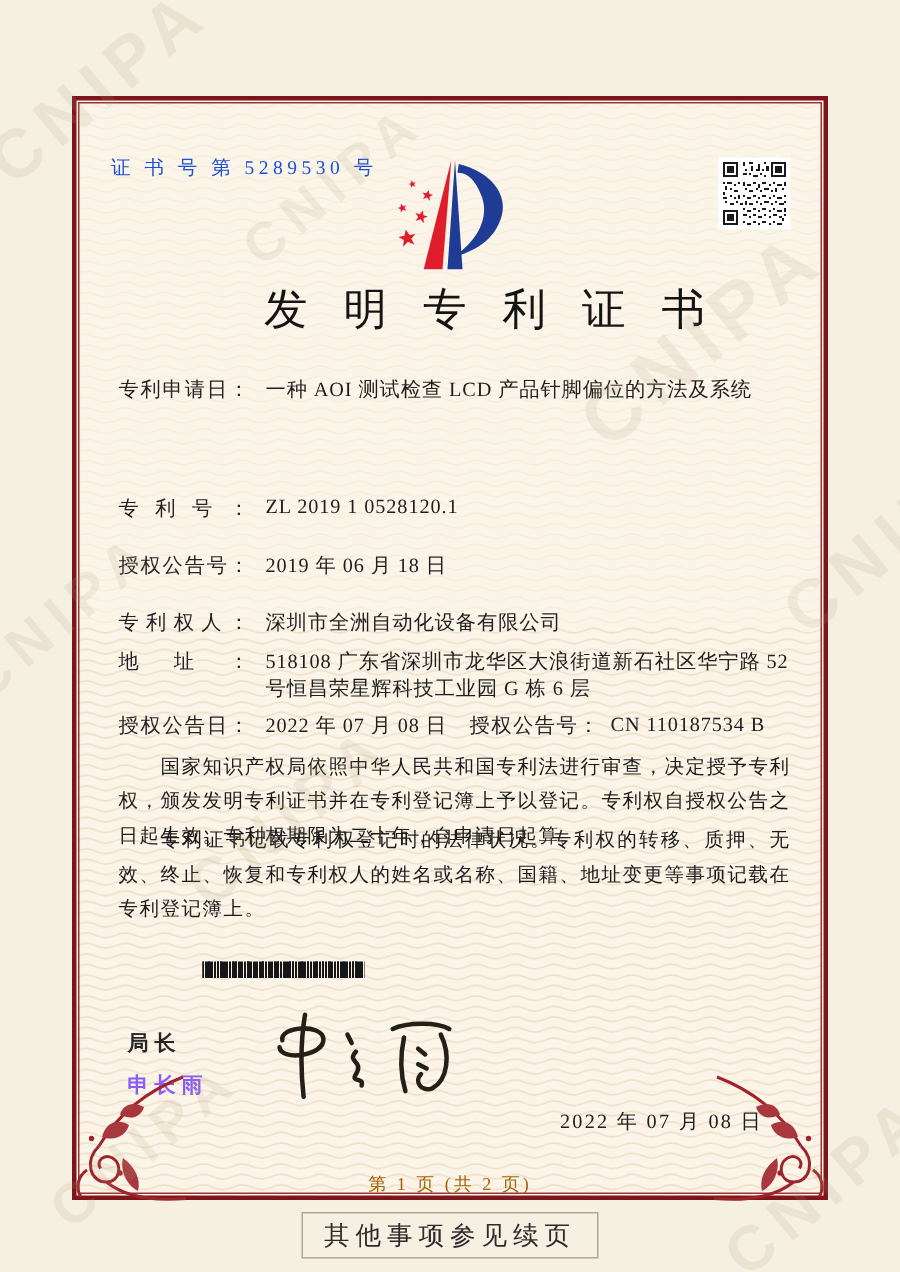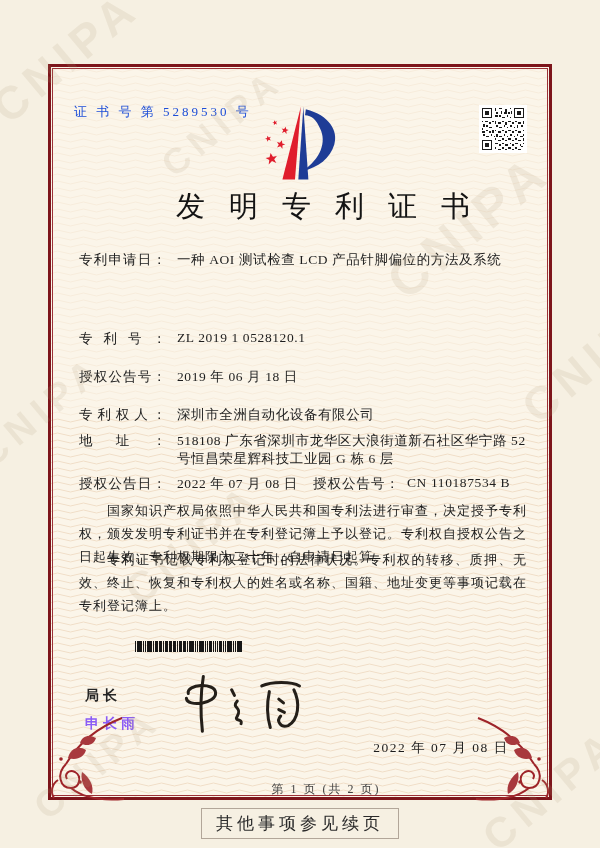--- a/index.html
+++ b/index.html
@@ -81,21 +81,21 @@
   .signer-title{position:absolute;left:34px;top:620px;font-size:14px;font-weight:700;letter-spacing:4px;color:#262626}
   .signer-name{position:absolute;left:34px;top:648px;font-size:14px;font-weight:700;letter-spacing:4px;color:#8b5cf6}
   .signature{position:absolute;left:118px;top:602px;width:146px;height:66px}
   .signature svg{width:100%;height:100%;display:block}
   .issue-date{
     position:absolute;left:290px;top:672px;width:200px;text-align:center;
     font-size:13.5px;letter-spacing:1.5px;color:#1d1d1d;
   }
   .page-indicator{
     position:absolute;left:0;top:714px;width:100%;text-align:center;
-    font-size:12px;letter-spacing:2px;color:#404040;padding-left:26px;
+    font-size:12px;letter-spacing:2px;color:#a16207;
   }
   
   .flourish{position:absolute;width:98px;height:98px;z-index:5;pointer-events:none}
   .fl-left{left:34px;top:712px}
   .fl-right{right:34px;top:712px;transform:scaleX(-1)}
   .flourish svg{width:100%;height:100%;display:block}
   
   .footer-note{
     position:absolute;left:0;top:808px;width:100%;text-align:center;z-index:4;
   }

